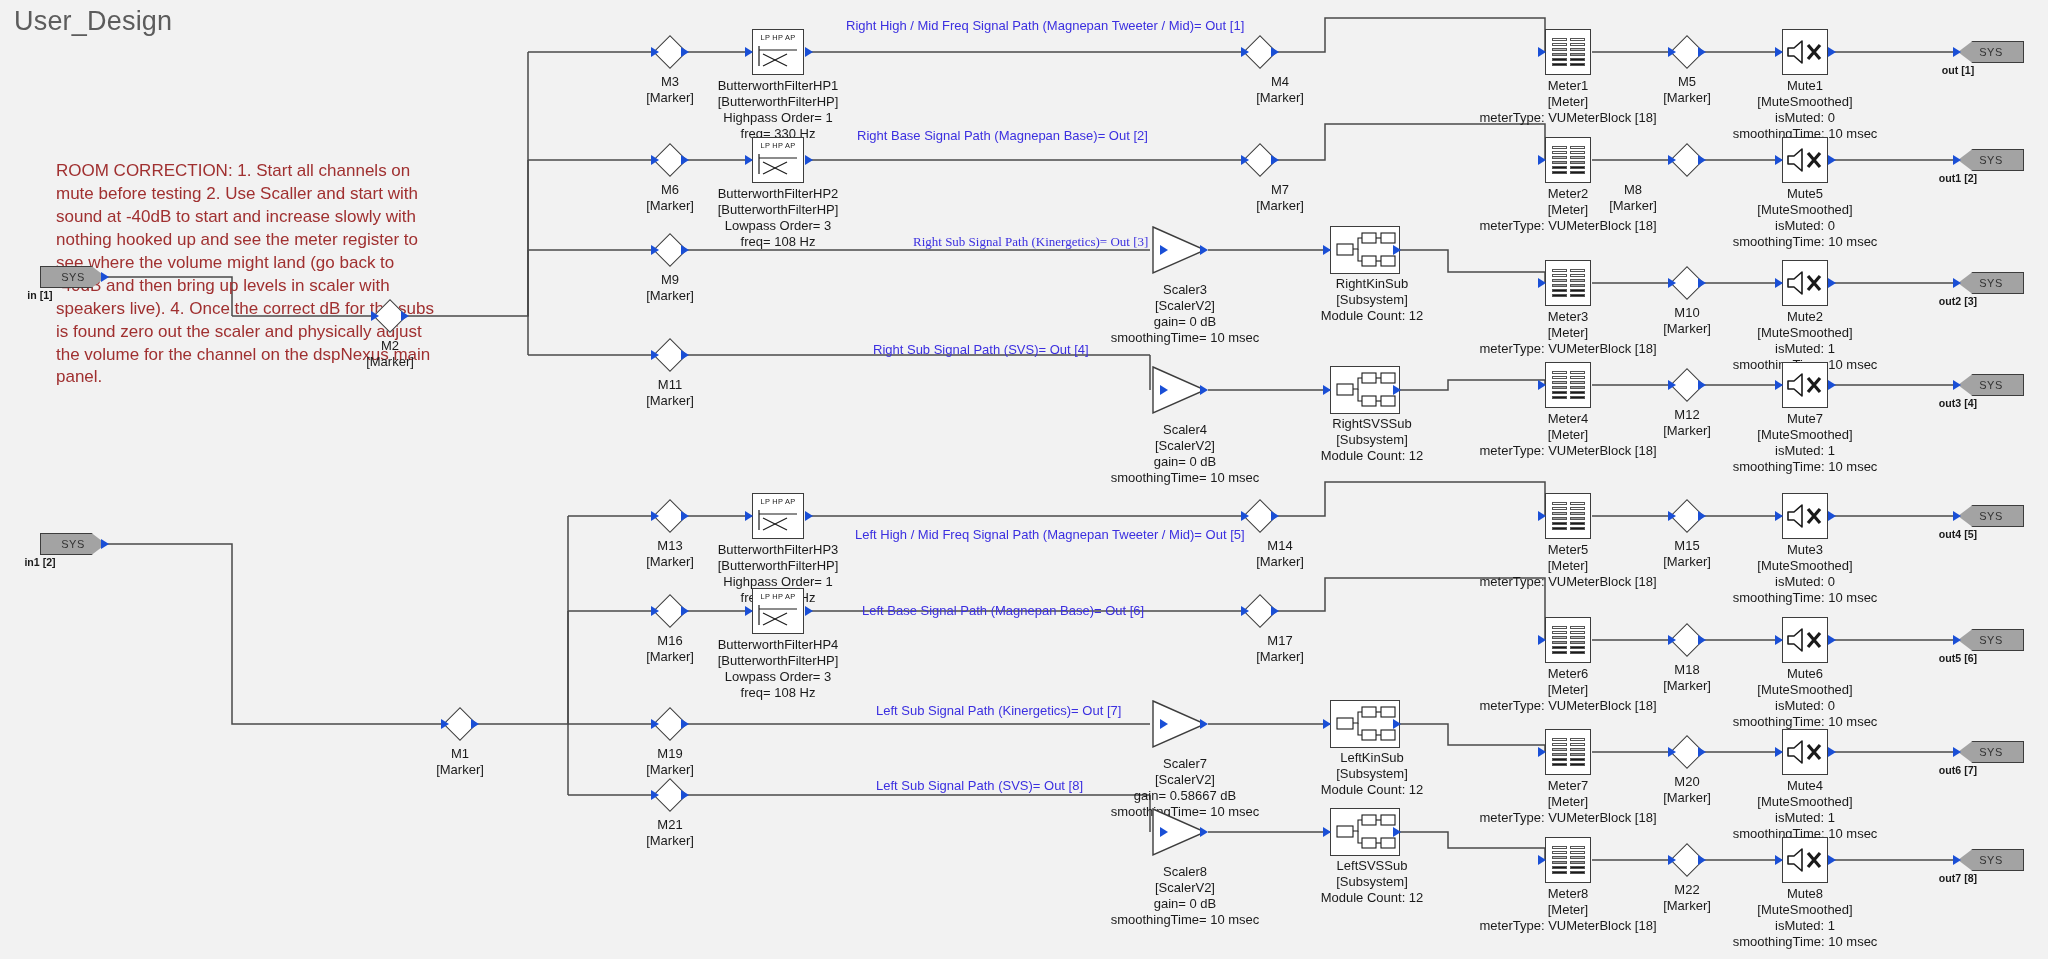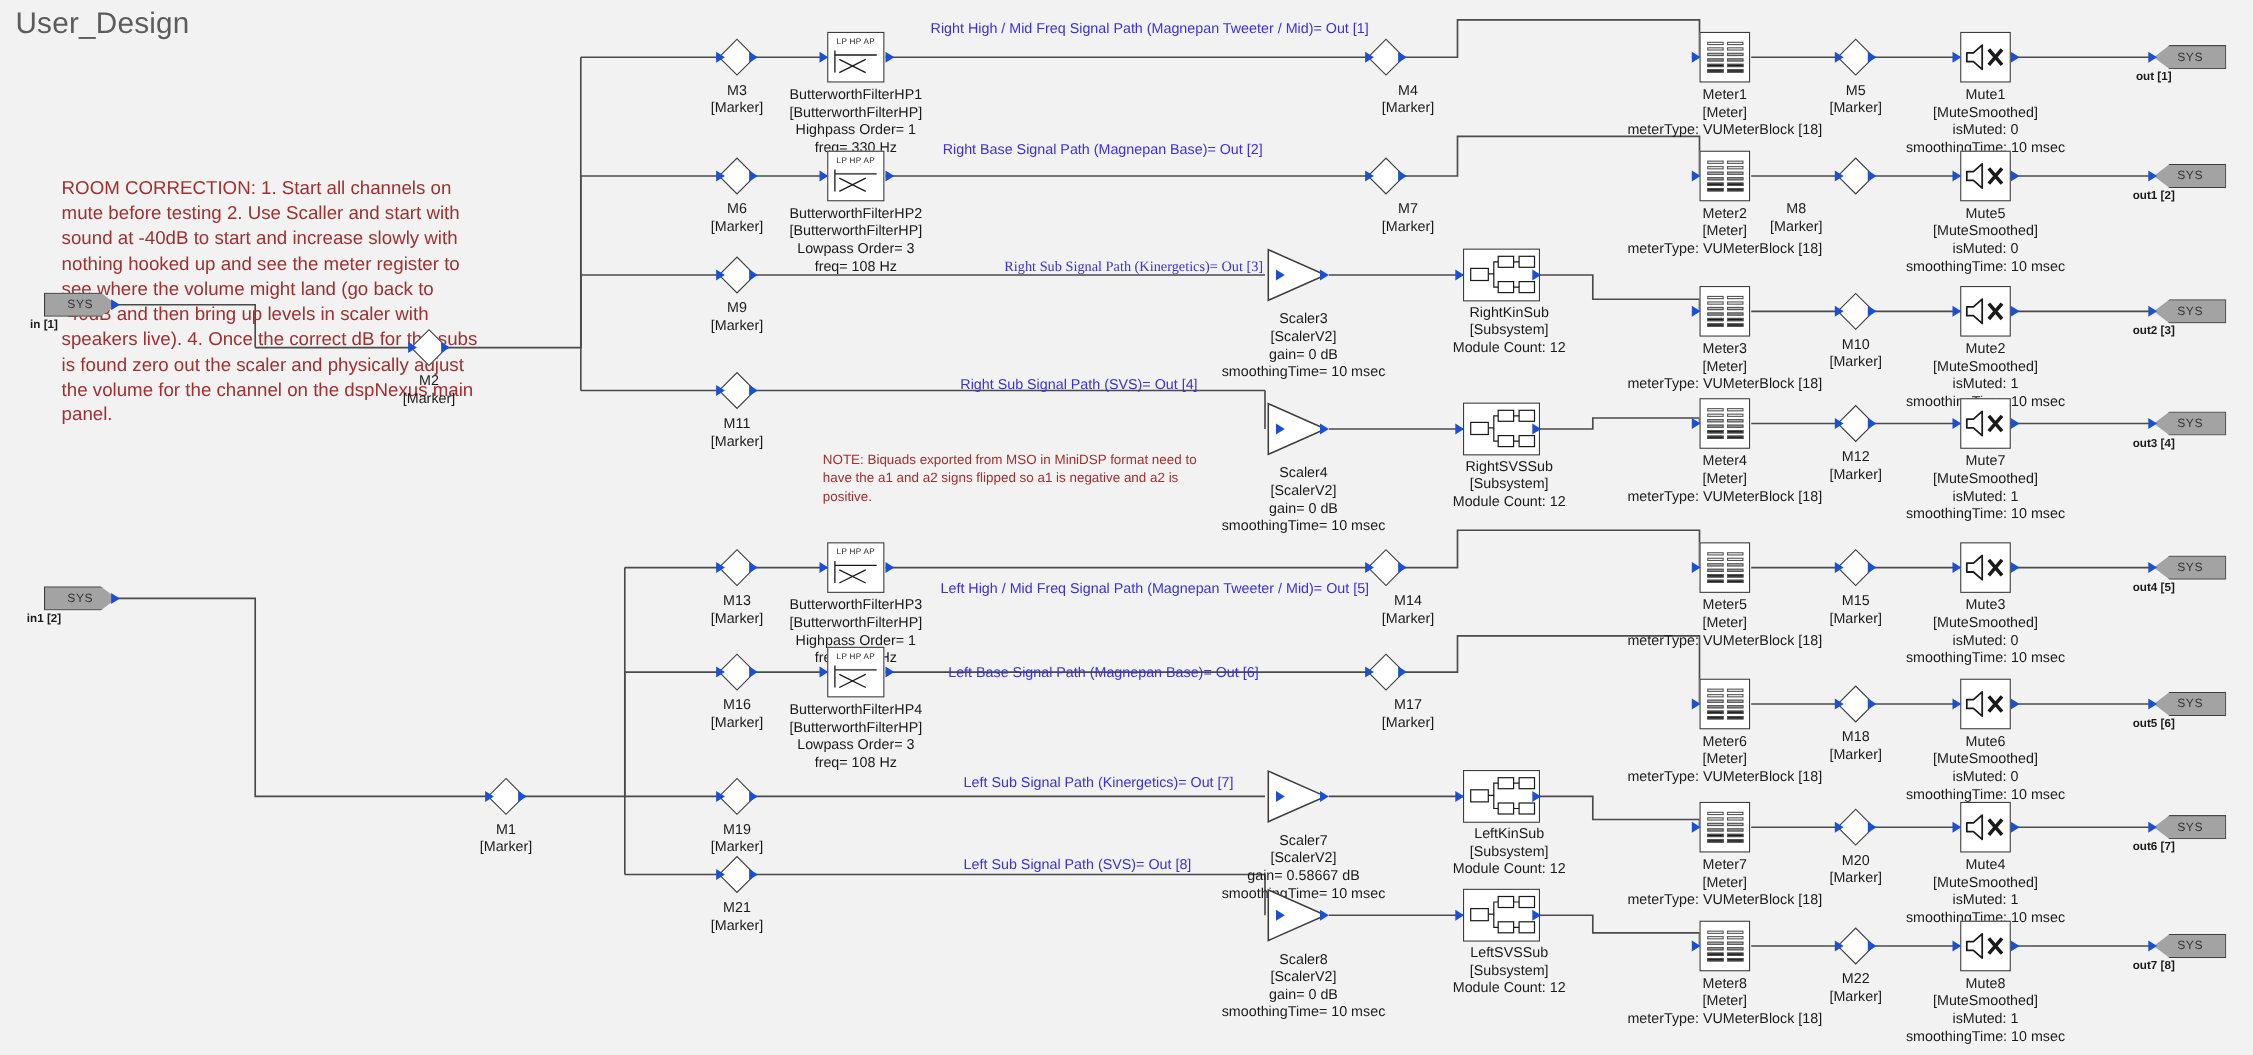--- a/index.html
+++ b/index.html
@@ -193,21 +193,20 @@
       <path d="M1400 832 H1448 V848 H1545 V860"></path>
       <path d="M1592 860 H1672"></path>
       <path d="M1704 860 H1782"></path>
       <path d="M1828 860 H1958"></path>
     </g>
   </svg>
 
   <div id="title">User_Design</div>
 
   <div class="ann-small" style="left:56px;top:160px;">ROOM CORRECTION: 1. Start all channels on mute before testing 2. Use Scaller and start with sound at -40dB to start and increase slowly with nothing hooked up and see the meter register to see where the volume might land (go back to -40dB and then bring up levels in scaler with speakers live). 4. Once the correct dB for the subs is found zero out the scaler and physically adjust the volume for the channel on the dspNexus main panel.</div>
-  <div class="ann-note" style="left:748px;top:410px;">NOTE: Biquads exported from MSO in MiniDSP format need to have the a1 and a2 signs flipped so a1 is negative and a2 is positive.</div>
 
   <div class="path-label" style="left:846px;top:18px;">Right High / Mid Freq Signal Path (Magnepan Tweeter / Mid)= Out [1]</div>
   <div class="path-label" style="left:857px;top:128px;">Right Base Signal Path (Magnepan Base)= Out [2]</div>
   <div class="path-label" style="left:913px;top:234px;font-family:Liberation Serif, serif;">Right Sub Signal Path (Kinergetics)= Out [3]</div>
   <div class="path-label" style="left:873px;top:342px;">Right Sub Signal Path (SVS)= Out [4]</div>
   <div class="path-label" style="left:855px;top:527px;">Left High / Mid Freq Signal Path (Magnepan Tweeter / Mid)= Out [5]</div>
   <div class="path-label" style="left:862px;top:603px;">Left Base Signal Path (Magnepan Base)= Out [6]</div>
   <div class="path-label" style="left:876px;top:703px;">Left Sub Signal Path (Kinergetics)= Out [7]</div>
   <div class="path-label" style="left:876px;top:778px;">Left Sub Signal Path (SVS)= Out [8]</div>
 

